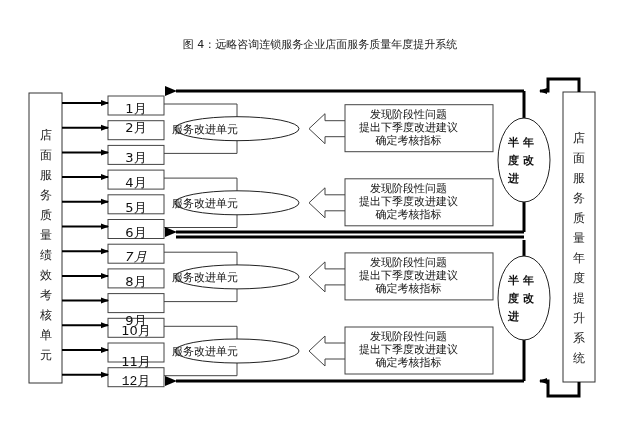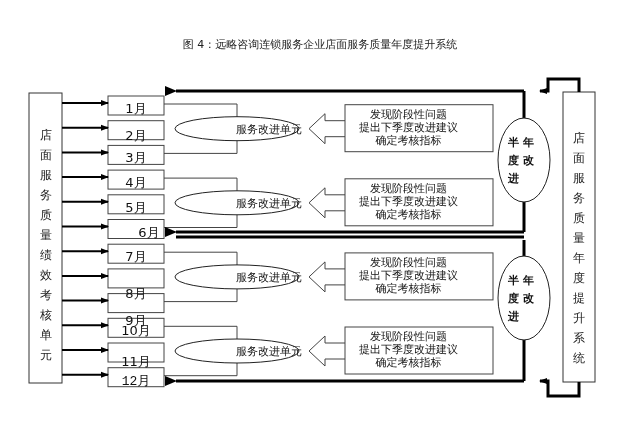--- a/index.html
+++ b/index.html
@@ -4,21 +4,21 @@
 <style>
   html, body { margin: 0; padding: 0; background: #ffffff; }
   body { width: 640px; height: 441px; position: relative; overflow: hidden;
          font-family: "DejaVu Sans", "Liberation Sans", sans-serif; color: #111; }
   #diagram { position: absolute; left: 0; top: 0; }
   .title { position: absolute; left: 0; width: 640px; top: 37px; text-align: center;
            font-size: 11px; color: #222; }
   .vtext { position: absolute; font-size: 12px; color: #222; text-align: center;
            line-height: 20px; width: 20px; }
   .month { position: absolute; font-size: 13px; color: #111; text-align: center; width: 56px; }
-  .ell-label { position: absolute; font-size: 11px; color: #111; text-align: right; width: 130px; }
+  .ell-label { position: absolute; font-size: 11px; color: #111; text-align: left; width: 130px; }
   .box-label { position: absolute; font-size: 11px; color: #111; text-align: center;
                width: 123px; line-height: 13px; }
   .half-label { position: absolute; font-size: 11px; color: #111; width: 36px;
                 line-height: 18px; letter-spacing: 4px; font-weight: bold; }
 </style>
 </head>
 <body>
 
 <svg id="diagram" width="640" height="441" viewBox="0 0 640 441">
   <defs>
@@ -118,27 +118,27 @@
     <div>年</div>
     <div>度</div>
     <div>提</div>
     <div>升</div>
     <div>系</div>
     <div>统</div>
   </div>
 
 <div id="month-labels">
     <div class="month" style="left: 108px; top: 100px;">1月</div>
-    <div class="month" style="left: 108px; top: 127px; text-align: center;">2月</div>
+    <div class="month" style="left: 108px; top: 119px; text-align: center;">2月</div>
     <div class="month" style="left: 108px; top: 149.4px;">3月</div>
     <div class="month" style="left: 108px; top: 174.1px;">4月</div>
     <div class="month" style="left: 108px; top: 198.8px;">5月</div>
-    <div class="month" style="left: 108px; top: 223.5px; padding-left: 13px;">6月</div>
-    <div class="month" style="left: 108px; top: 248.2px;">7月</div>
-    <div class="month" style="left: 108px; top: 272.9px; margin-top: 12px;">8月</div>
+    <div class="month" style="left: 108px; top: 223.5px;">6月</div>
+    <div class="month" style="left: 108px; top: 248.2px; font-style: italic;">7月</div>
+    <div class="month" style="left: 108px; top: 272.9px;">8月</div>
     <div class="month" style="left: 108px; top: 312px;">9月</div>
     <div class="month" style="left: 108px; top: 322.3px;">10月</div>
     <div class="month" style="left: 108px; top: 353px;">11月</div>
     <div class="month" style="left: 108px; top: 371.7px; font-family: Liberation Mono, monospace;">12月</div>
   </div>
 <div id="quarter-labels">
     <div class="ell-label" style="left: 172px; top: 121.7px;">服务改进单元</div>
     <div class="box-label" style="left: 347px; top: 107.7px;">
       <div>发现阶段性问题</div>
       <div>提出下季度改进建议</div>

